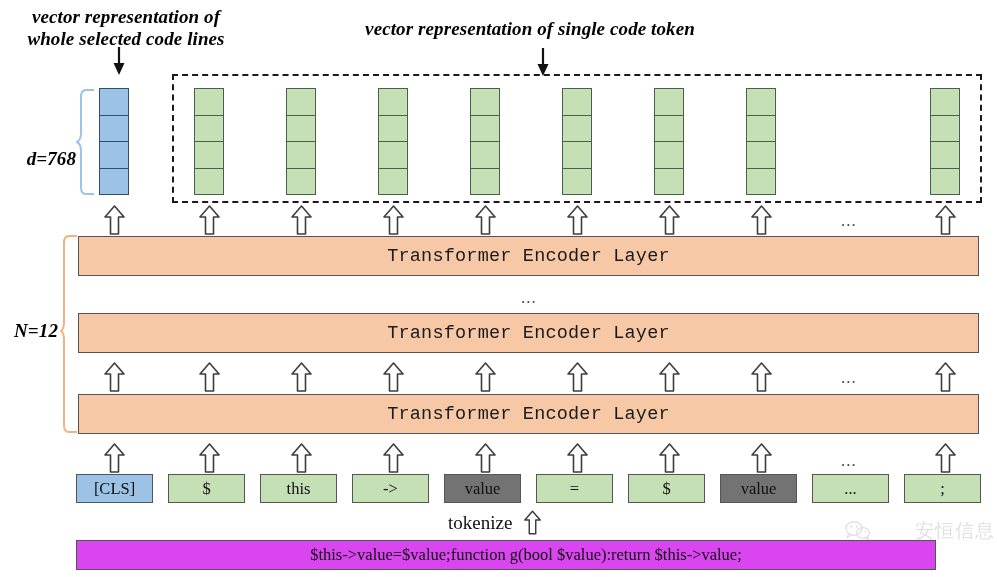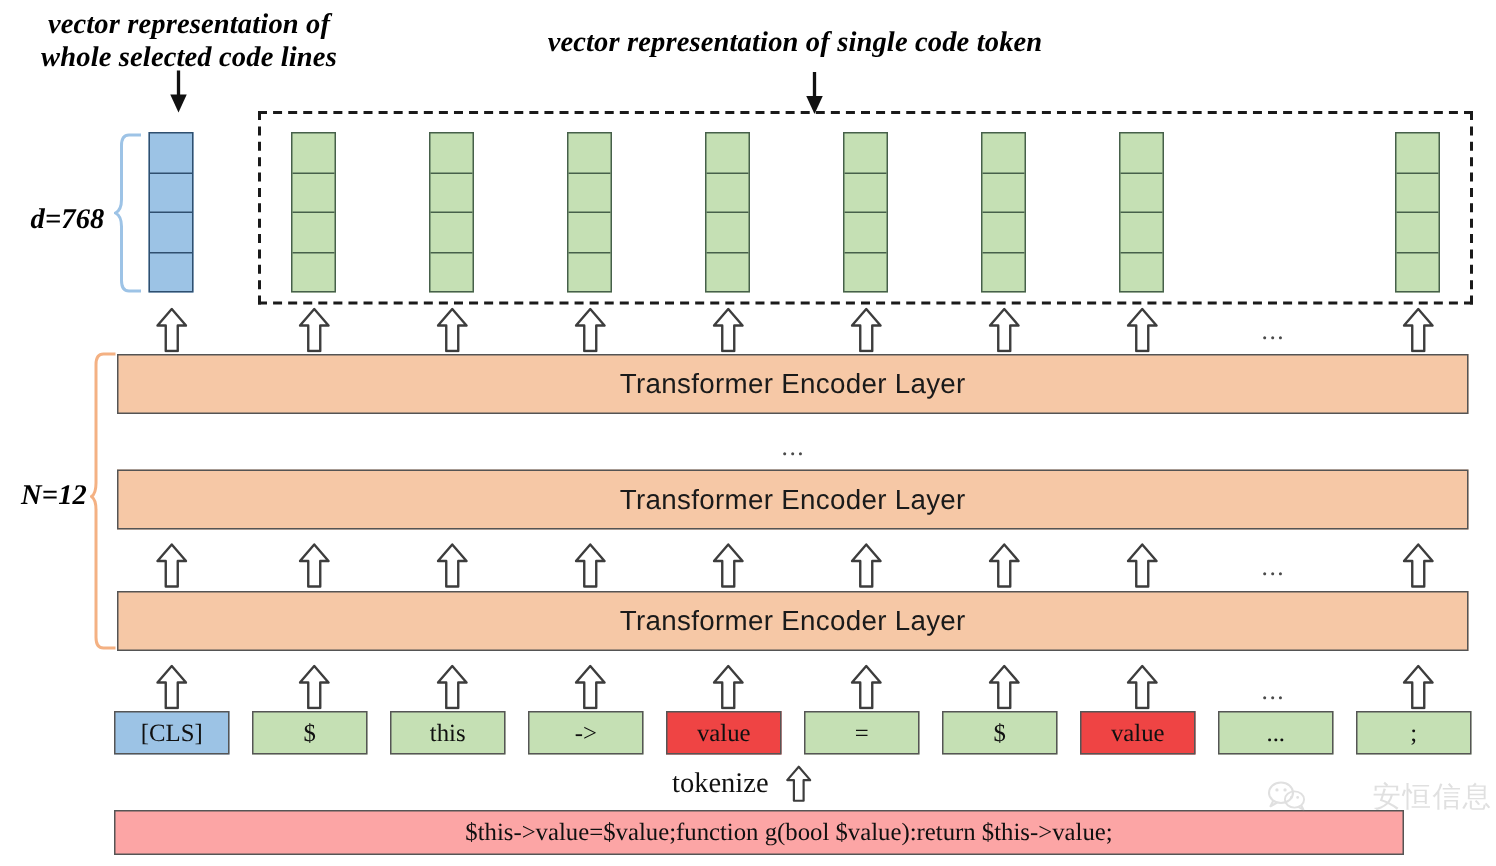--- a/index.html
+++ b/index.html
@@ -77,21 +77,21 @@
 
   
   .encoder {
     position: absolute;
     background: #f6c8a6;
     border: 1.8px solid #545454;
     box-sizing: border-box;
     display: flex;
     align-items: center;
     justify-content: center;
-    font-family: Liberation Sans, sans-serif;
+    font-family: Liberation Mono, monospace;
     font-size: 18.5px;
     color: #1a1a1a;
     letter-spacing: .2px;
   }
 
   
   .ellipsis {
     position: absolute;
     font-family: "Liberation Serif", "DejaVu Serif", serif;
     font-size: 17px;
@@ -108,28 +108,28 @@
     box-sizing: border-box;
     display: flex;
     align-items: center;
     justify-content: center;
     font-family: "Liberation Serif", "DejaVu Serif", serif;
     font-size: 16.5px;
     color: #101010;
   }
   .token.green { background: #c5e0b4; }
   .token.blue  { background: #9cc3e5; }
-  .token.gray  { background: #ef4444; }
+  .token.gray  { background: #737373; }
 
   
   .codebox {
     position: absolute;
     border: 1.8px solid #555555;
     box-sizing: border-box;
-    background: #fca5a5;
+    background: #d946ef;
     display: flex;
     align-items: center;
     justify-content: center;
     font-family: "Liberation Serif", "DejaVu Serif", serif;
     font-size: 16.5px;
     color: #101010;
     padding-left: 40px;
   }
 
   .plainlabel {
@@ -171,21 +171,21 @@
     <path d="M11 29 L5.5 17 L16.5 17 Z" fill="#111"></path>
   </svg>
 
   <div class="annot" style="left:335px; top:18px; width:390px;">vector representation of single code token</div>
 
   <svg class="downarrow" style="left:532px; top:47px;" viewBox="0 0 22 30">
     <path d="M11 1 L11 24" stroke="#111" stroke-width="2.2" fill="none"></path>
     <path d="M11 29 L5.5 17 L16.5 17 Z" fill="#111"></path>
   </svg>
 
-  <div class="annot" style="left:14px; top:136px; width:62px; ">d=768</div>
+  <div class="annot" style="left:14px; top:148px; width:62px; text-align:right;">d=768</div>
   <svg class="bracesvg" style="left:76px; top:88px; width:22px; height:108px;" viewBox="0 0 22 108">
     <path d="M18 2 L10 2 Q5 2 5 9 L5 45 Q5 52 1 54 Q5 56 5 63 L5 99 Q5 106 10 106 L18 106" stroke="#9dc3e6" stroke-width="2" fill="none"></path>
   </svg>
 
   <div class="veccol blue" style="left:99px; top:88px;">
     <div class="cell"></div>
     <div class="cell"></div>
     <div class="cell"></div>
     <div class="cell"></div>
   </div>

